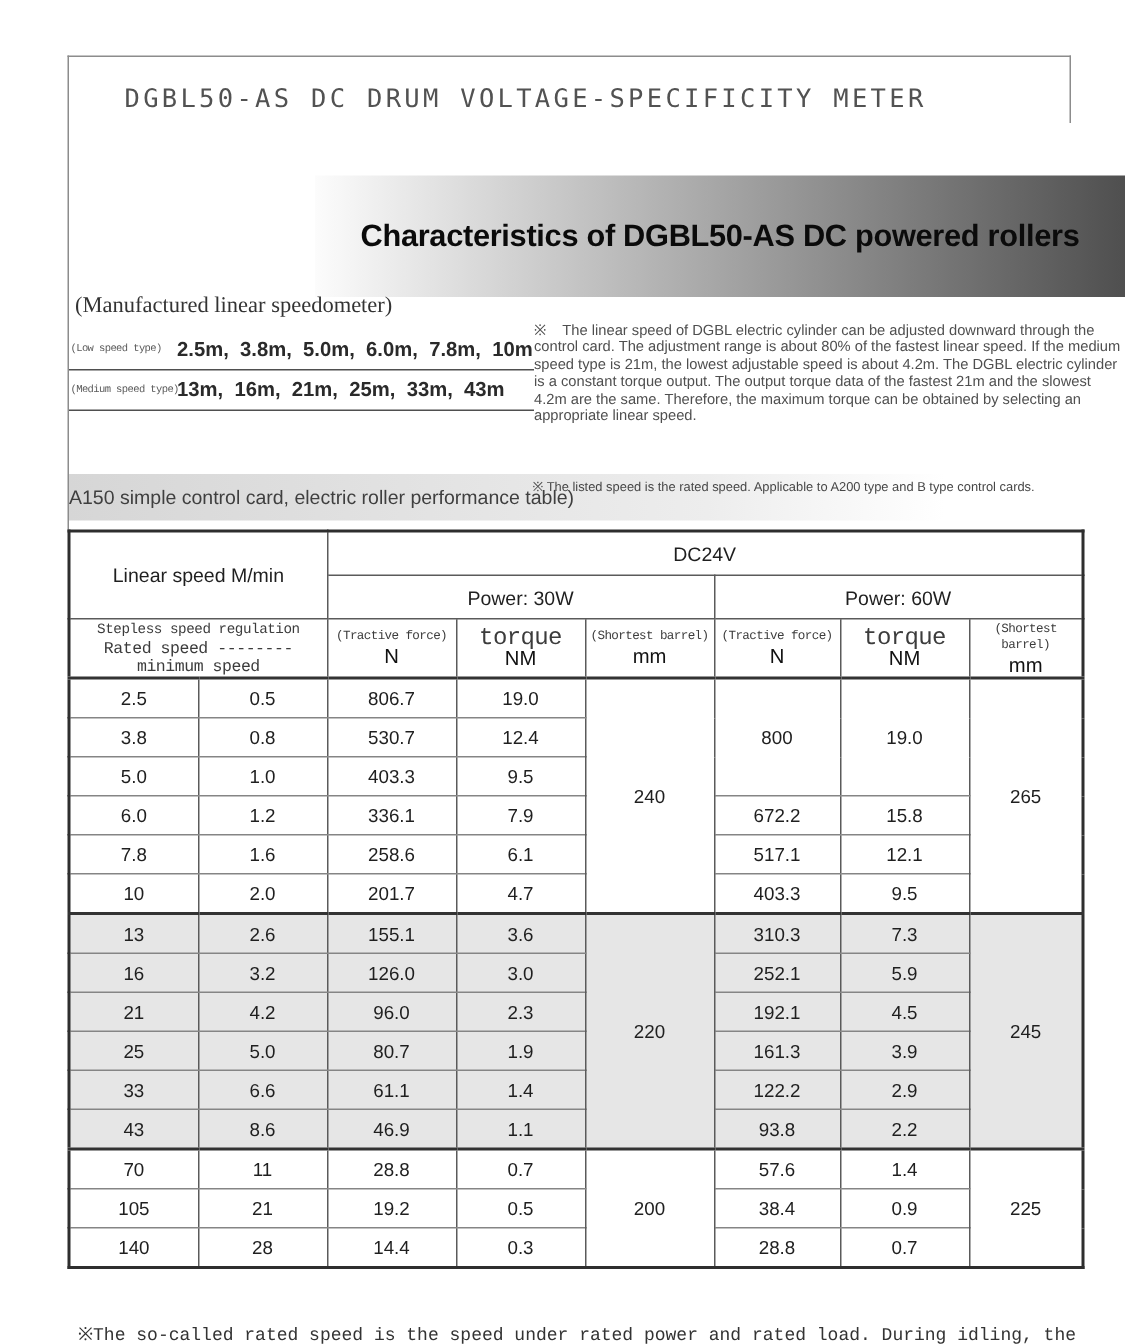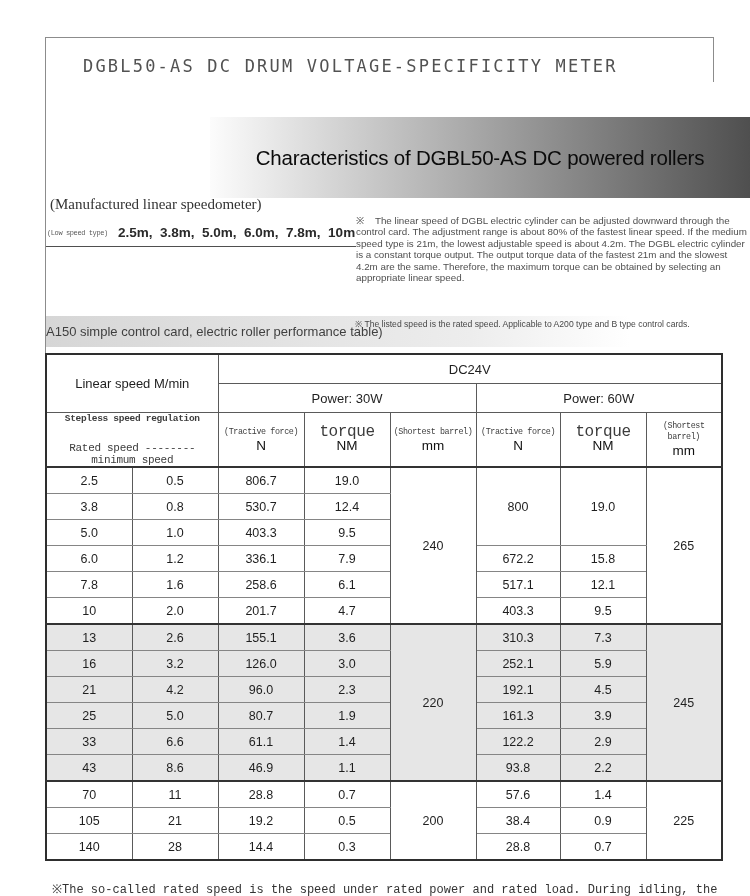--- a/index.html
+++ b/index.html
@@ -11,21 +11,21 @@
              border-top:1px solid #8c8c8c;border-right:1px solid #8c8c8c;}
   .frame-left{position:absolute;left:45px;top:37px;width:0;height:316px;border-left:1px solid #8c8c8c;}
 
   .doc-title{position:absolute;left:83px;top:56px;
              font-family:"DejaVu Sans Mono","Liberation Mono",monospace;
              font-size:17px;letter-spacing:2.2px;color:#525252;font-weight:400;white-space:nowrap;}
 
   .banner{position:absolute;left:210px;top:117px;width:540px;height:81px;
           background:linear-gradient(to right,#fcfcfc,#4f4f4f);
           display:flex;align-items:center;justify-content:center;}
-  .banner-text{font-size:20.5px;font-weight:normal;color:#0b0b0b;letter-spacing:-0.2px;white-space:nowrap;}
+  .banner-text{font-size:20.5px;font-weight:bold;color:#0b0b0b;letter-spacing:-0.2px;white-space:nowrap;}
 
   .speedo-caption{position:absolute;left:50px;top:196px;
                   font-family:"Liberation Serif","DejaVu Serif",serif;font-size:15px;color:#333;}
 
   .speed-rows{position:absolute;left:46px;top:220px;width:310px;text-align:center;}
   .speed-row{position:relative;padding:4px 0 5px 72px;border-bottom:1px solid #4f4f4f;
              display:flex;align-items:center;min-height:17px;}
   .speed-row:last-child{border-bottom:1px solid #4f4f4f;}
   .speed-label{position:absolute;left:1px;top:50%;transform:translateY(-50%);
                font-family:"Liberation Mono","DejaVu Sans Mono",monospace;
@@ -45,21 +45,21 @@
   
   .perf-table{position:absolute;left:45px;top:353px;width:676px;border-collapse:collapse;
               table-layout:fixed;border:2px solid #2e2e2e;}
   .perf-table th,.perf-table td{border:1px solid #5a5a5a;text-align:center;vertical-align:middle;
               padding:0;color:#1f1f1f;}
   .perf-table thead th{font-weight:normal;}
   .h1 th{height:28px;font-size:13px;}
   .h2 th{height:28px;font-size:13px;}
   .h3 th{height:38px;}
   .tw{font-family:"Liberation Mono","DejaVu Sans Mono",monospace;font-weight:normal;color:#3c3c3c;}
-  .th-stepless .l1{font-size:9.5px;letter-spacing:-0.3px;margin-bottom:18px;font-weight:bold;}
+  .th-stepless .l1{font-size:9.5px;letter-spacing:-0.3px;margin-bottom:2px;}
   .th-stepless .l2{font-size:11px;letter-spacing:-0.3px;}
   .th-unit .lbl{font-size:8.4px;letter-spacing:-0.4px;line-height:11px;}
   .th-unit .lbl-torque{font-size:16px;line-height:12px;}
   .th-unit .unit{font-size:13.5px;font-family:"Liberation Sans",sans-serif;color:#111;line-height:15px;}
   .perf-table tbody td{height:25px;font-size:12.5px;border-top-color:#858585;border-bottom-color:#858585;}
   .perf-table tbody tr.group-start td{border-top:2px solid #333;}
   .perf-table tbody tr.shaded td{background:#e6e6e6;margin-top:35px;}
 
   .footer-note{position:absolute;left:52px;top:845px;
                font-family:"Liberation Mono","DejaVu Sans Mono",monospace;
@@ -78,20 +78,24 @@
   <div class="banner">
     <span class="banner-text">Characteristics of DGBL50-AS DC powered rollers</span>
   </div>
 
   <div class="speedo-caption">(Manufactured linear speedometer)</div>
 
   <div class="speed-rows">
     <div class="speed-row">
       <span class="speed-label">(Low speed type)</span>
       <span class="speed-values">2.5m,  3.8m,  5.0m,  6.0m,  7.8m,  10m</span>
+    </div>
+    <div class="speed-row">
+      <span class="speed-label">(Medium speed type)</span>
+      <span class="speed-values">13m,  16m,  21m,  25m,  33m,  43m</span>
     </div>
   </div>
 
   <div class="note-main">※    The linear speed of DGBL electric cylinder can be adjusted downward through the control card. The adjustment range is about 80% of the fastest linear speed. If the medium speed type is 21m, the lowest adjustable speed is about 4.2m. The DGBL electric cylinder is a constant torque output. The output torque data of the fastest 21m and the slowest 4.2m are the same. Therefore, the maximum torque can be obtained by selecting an appropriate linear speed.</div>
 
   <div class="a150-bar">
     <span class="a150-text">A150 simple control card, electric roller performance table)</span>
   </div>
   <div class="note-small">※ The listed speed is the rated speed. Applicable to A200 type and B type control cards.</div>
 

